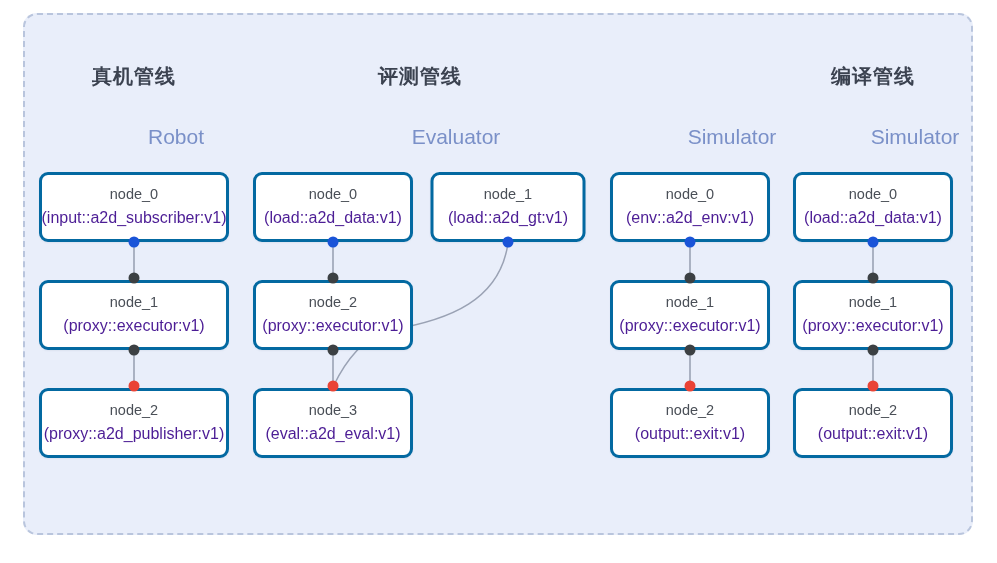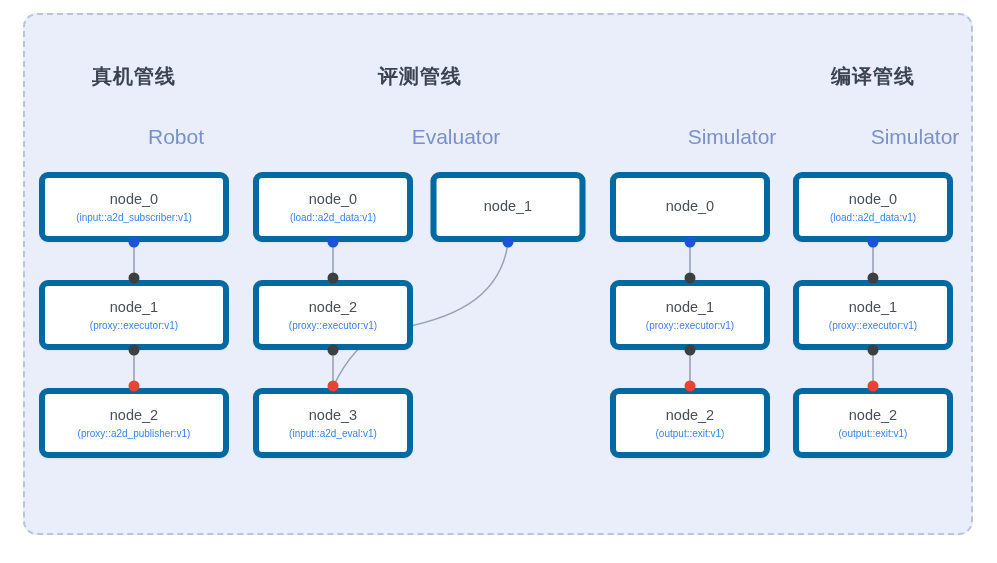--- a/index.html
+++ b/index.html
@@ -59,38 +59,38 @@
     text-align: center;
     white-space: nowrap;
     transform: translateX(-50%);
     margin-left: 42px;
   }
   
   .node {
     position: absolute;
     box-sizing: border-box;
     background: #ffffff;
-    border: 6px solid #0369a1;
+    border: 3px solid #0369a1;
     border-radius: 9px;
     box-shadow: 0 1px 2px rgba(40,50,80,0.06);
     display: flex;
     flex-direction: column;
     align-items: center;
     justify-content: center;
     transform: translateX(-50%);
   }
   .node-title {
     font-size: 14.5px;
     color: #4a4f57;
     line-height: 1.5;
     white-space: nowrap;
   }
   .node-sub {
-    font-size: 10px;
-    color: #3b82f6;
+    font-size: 16px;
+    color: #4c1d95;
     line-height: 1.5;
     white-space: nowrap;
   }
   
   .port {
     position: absolute;
     width: 11px;
     height: 11px;
     border-radius: 50%;
     transform: translate(-50%, -50%);
@@ -146,32 +146,34 @@
     <div class="node-title">node_2</div>
     <div class="node-sub">(proxy::a2d_publisher:v1)</div>
   </div>
 
   <div class="node" style="left:333px; top:172px; width:160px; height:70px;">
     <div class="node-title">node_0</div>
     <div class="node-sub">(load::a2d_data:v1)</div>
   </div>
   <div class="node" style="left:508px; top:172px; width:155px; height:70px;">
     <div class="node-title">node_1</div>
+    <div class="node-sub">(load::a2d_gt:v1)</div>
   </div>
   <div class="node" style="left:333px; top:280px; width:160px; height:70px;">
     <div class="node-title">node_2</div>
     <div class="node-sub">(proxy::executor:v1)</div>
   </div>
   <div class="node" style="left:333px; top:388px; width:160px; height:70px;">
     <div class="node-title">node_3</div>
-    <div class="node-sub">(input::a2d_eval:v1)</div>
+    <div class="node-sub">(eval::a2d_eval:v1)</div>
   </div>
 
   <div class="node" style="left:690px; top:172px; width:160px; height:70px;">
     <div class="node-title">node_0</div>
+    <div class="node-sub">(env::a2d_env:v1)</div>
   </div>
   <div class="node" style="left:690px; top:280px; width:160px; height:70px;">
     <div class="node-title">node_1</div>
     <div class="node-sub">(proxy::executor:v1)</div>
   </div>
   <div class="node" style="left:690px; top:388px; width:160px; height:70px;">
     <div class="node-title">node_2</div>
     <div class="node-sub">(output::exit:v1)</div>
   </div>
 

